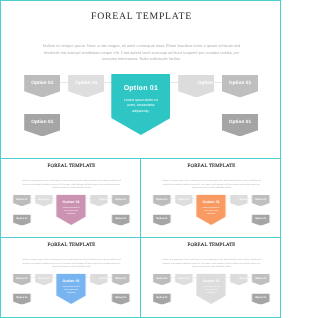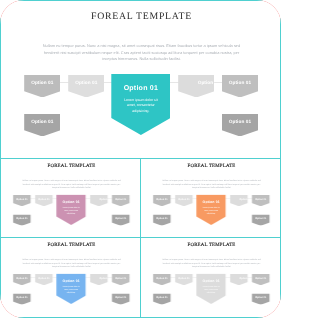--- a/index.html
+++ b/index.html
@@ -1,17 +1,17 @@
 <!DOCTYPE html>
 <html><head>
 <meta charset="utf-8">
 <style>
   html,body{margin:0;padding:0;width:281px;height:318px;background:#ffffff;}
   body{font-family:"Liberation Sans",sans-serif;-webkit-font-smoothing:antialiased;text-rendering:geometricPrecision;}
-  .page{position:relative;width:281px;height:318px;overflow:hidden;background:#ef4444;border-radius:24px;}
+  .page{position:relative;width:281px;height:318px;overflow:hidden;background:#ef4444;}
 
   .slide{position:absolute;background:#fff;box-sizing:border-box;
          border:1px solid #4fd0d0;overflow:hidden;}
   .slide-main{left:0;top:0;width:281px;height:159px;}
   .slide-t1{left:0;top:158px;width:141px;height:80px;}
   .slide-t2{left:140px;top:158px;width:141px;height:80px;}
   .slide-t3{left:0;top:237px;width:141px;height:81px;}
   .slide-t4{left:140px;top:237px;width:141px;height:81px;}
 
   .stage{position:absolute;left:0;top:0;width:281px;height:159px;transform-origin:0 0;}

